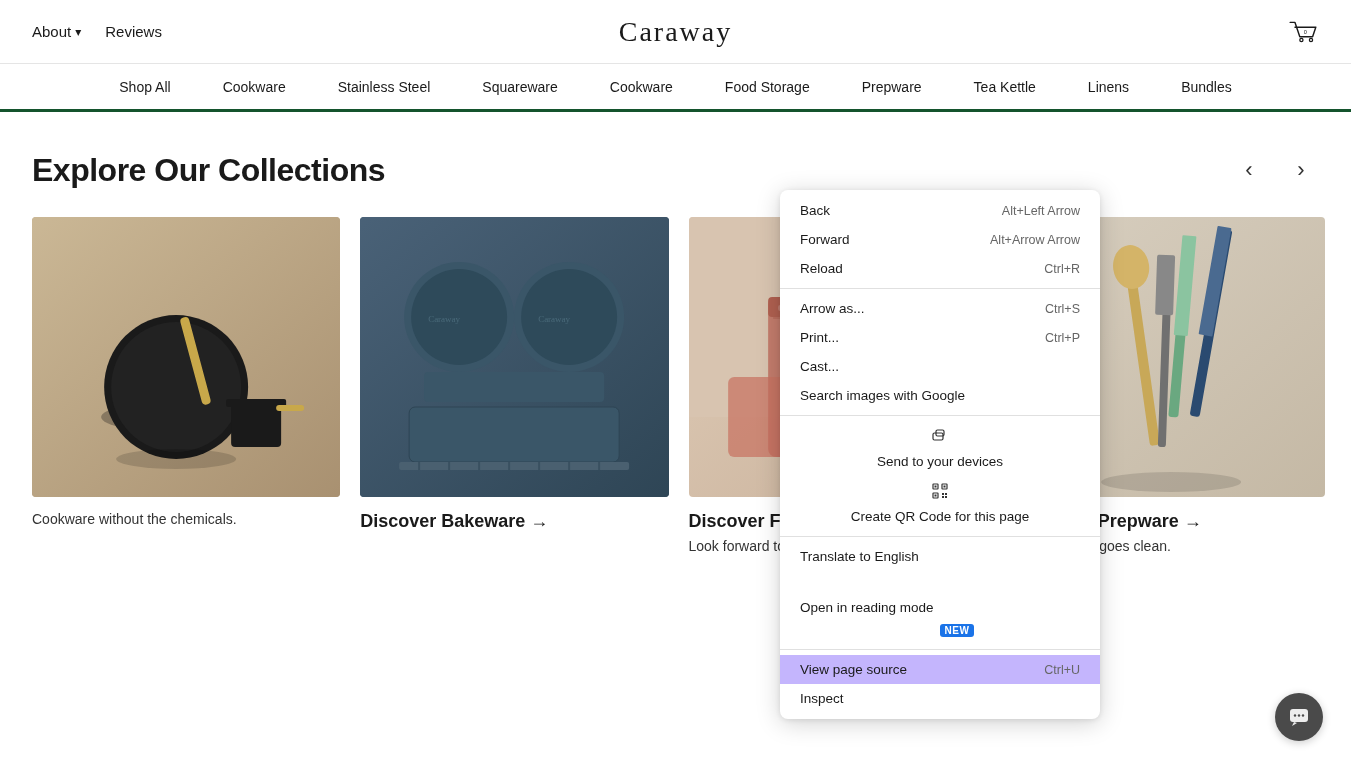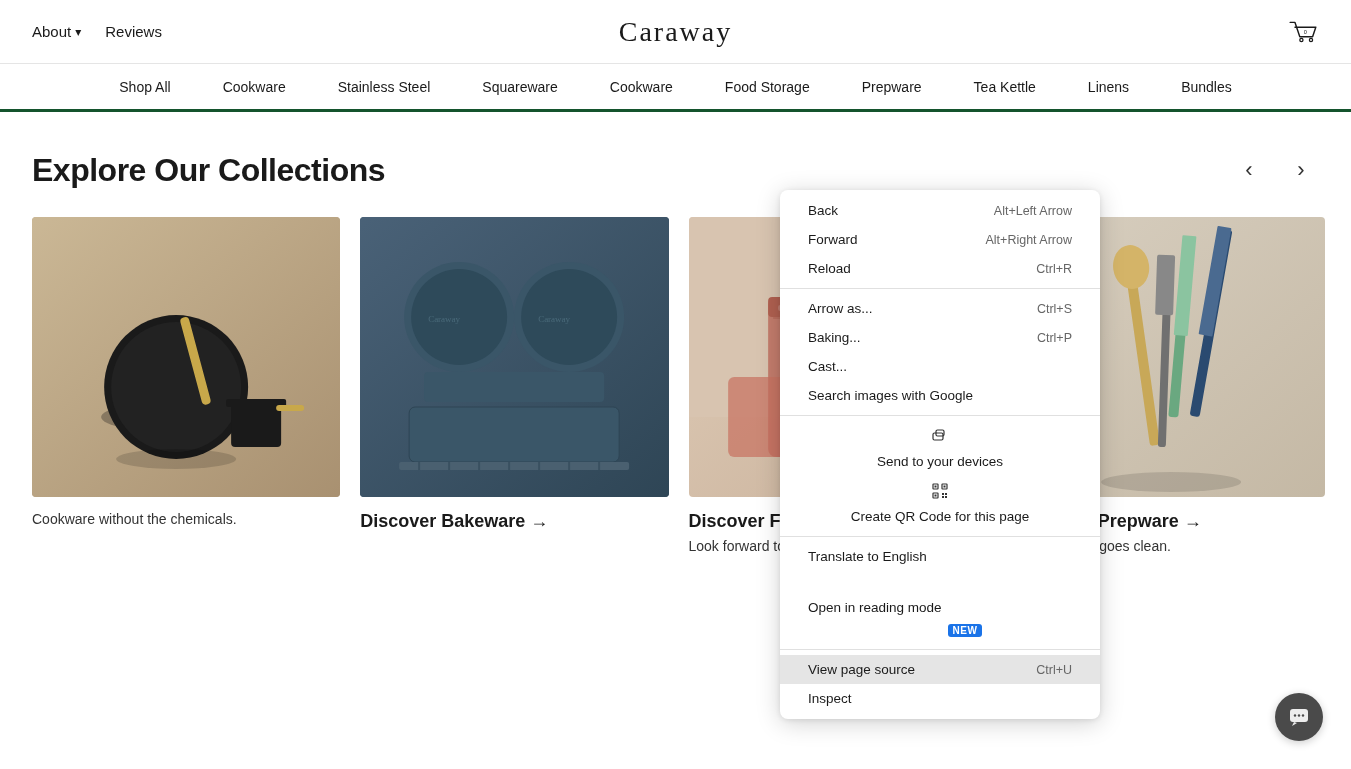--- a/index.html
+++ b/index.html
@@ -148,21 +148,21 @@
       box-shadow: 0 4px 24px rgba(0,0,0,0.18), 0 1px 6px rgba(0,0,0,0.10);
       z-index: 1001;
       padding: 6px 0;
       font-size: 13.5px;
       color: #1a1a1a;
     }
     .ctx-item {
       display: flex;
       align-items: center;
       justify-content: space-between;
-      padding: 7px 28px;
+      padding: 7px 20px;
       cursor: pointer;
     }
     .ctx-item-label { flex: 1; }
     .ctx-item-shortcut { color: #666; font-size: 12.5px; margin-left: 24px; }
     .ctx-separator {
       height: 1px;
       background: #e0e0e0;
       margin: 5px 0;
     }
     .ctx-item-with-icon {
@@ -185,21 +185,21 @@
       color: #fff;
       font-size: 10px;
       font-weight: 700;
       padding: 1px 5px;
       border-radius: 3px;
       margin-left: 6px;
       letter-spacing: 0.5px;
       margin-top: 46px;
     }
     .ctx-highlight {
-      background: #e5e5e5;
+      background: #c4b5fd;
     }
 
     
     .chat-bubble {
       position: fixed;
       bottom: 28px;
       right: 28px;
       width: 48px;
       height: 48px;
       background: #4a4a4a;
@@ -399,35 +399,35 @@
 
 <div class="context-menu-overlay">
   <div class="context-menu">
 
     <div class="ctx-item">
       <span class="ctx-item-label">Back</span>
       <span class="ctx-item-shortcut">Alt+Left Arrow</span>
     </div>
     <div class="ctx-item">
       <span class="ctx-item-label">Forward</span>
-      <span class="ctx-item-shortcut">Alt+Right Arrow</span>
+      <span class="ctx-item-shortcut">Alt+Arrow Arrow</span>
     </div>
     <div class="ctx-item">
       <span class="ctx-item-label">Reload</span>
       <span class="ctx-item-shortcut">Ctrl+R</span>
     </div>
 
     <div class="ctx-separator"></div>
 
     <div class="ctx-item">
       <span class="ctx-item-label">Arrow as...</span>
       <span class="ctx-item-shortcut">Ctrl+S</span>
     </div>
     <div class="ctx-item">
-      <span class="ctx-item-label">Baking...</span>
+      <span class="ctx-item-label">Print...</span>
       <span class="ctx-item-shortcut">Ctrl+P</span>
     </div>
     <div class="ctx-item">
       <span class="ctx-item-label">Cast...</span>
       <span class="ctx-item-shortcut"></span>
     </div>
     <div class="ctx-item">
       <span class="ctx-item-label">Search images with Google</span>
       <span class="ctx-item-shortcut"></span>
     </div>

